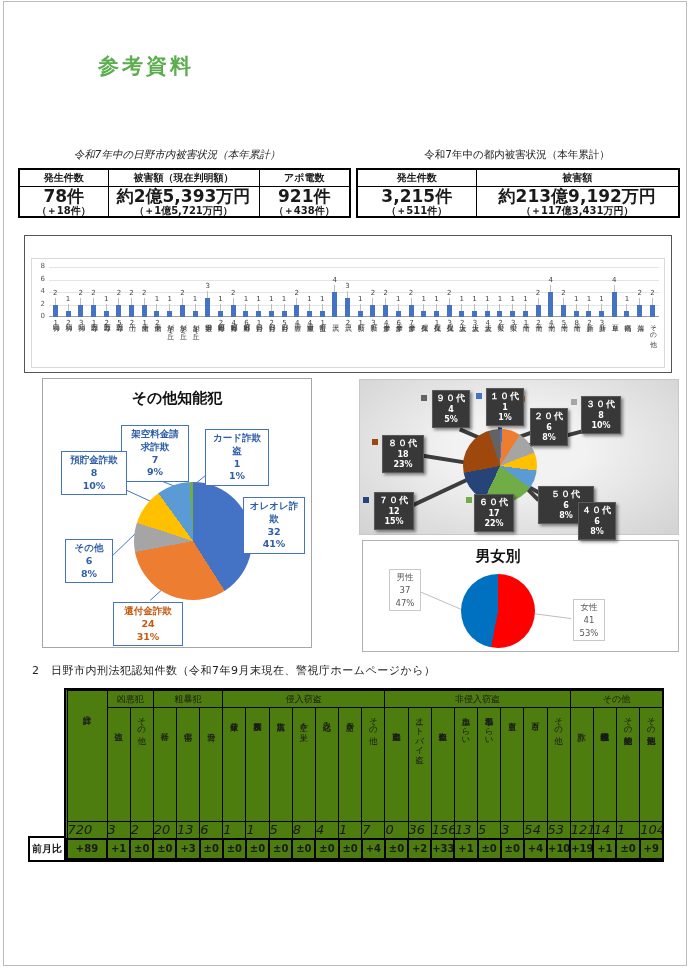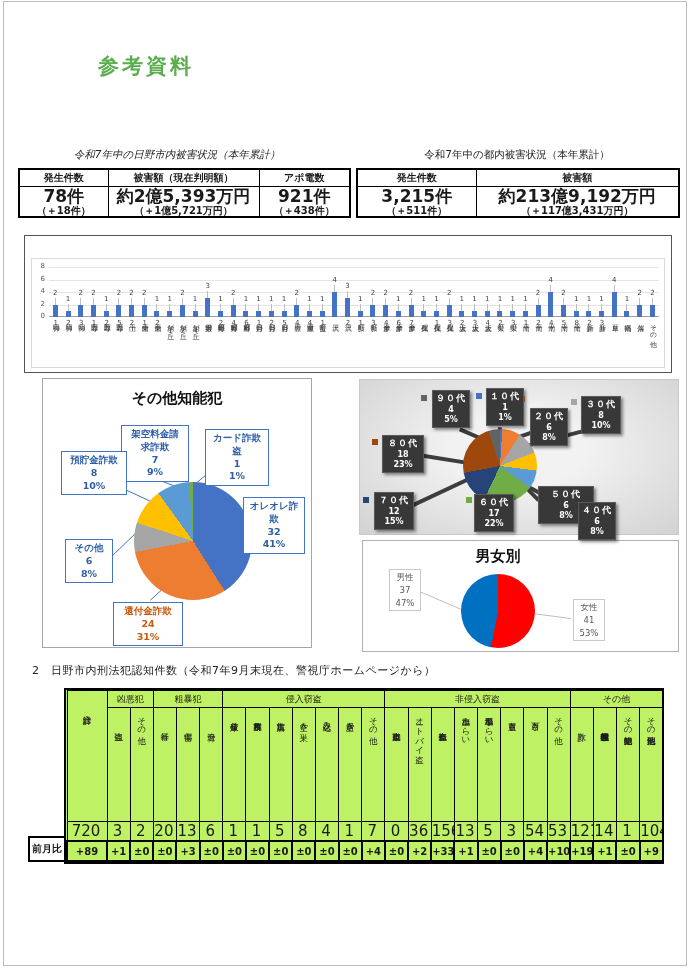--- a/index.html
+++ b/index.html
@@ -57,27 +57,27 @@
   .dark-label .dl-num { font-size:8px; font-weight:bold; }
   .legend-sq { position:absolute; width:6px; height:6px; z-index:3; }
 
   
   .sex-box { left:358px; top:538px; width:317px; height:112px; border:1px solid #b0b0b0; background:#fff; }
   .sex-title { left:0; width:270px; top:6px; text-align:center; font-size:15px; font-weight:bold; color:#111; }
   .sex-label { position:absolute; background:#fff; border:1px solid #c9c9c9; color:#595959; text-align:center;
                font-size:8.5px; line-height:1.5; padding:1px 2px; }
 
   
-  .crime-wrap { left:60px; top:686px; width:600px; border:2px solid #000; background:#bef264; }
+  .crime-wrap { left:60px; top:686px; width:600px; border:2px solid #000; background:#4d7c0f; }
   table.crime { border-collapse:collapse; table-layout:fixed; width:100%; }
   table.crime th, table.crime td { border:1px solid #000; font-weight:normal; overflow:hidden; }
   table.crime th.group { font-size:9px; height:17px; text-align:center; }
   table.crime th.vhead { height:114px; vertical-align:top; text-align:center; padding-top:3px; }
   table.crime th.vhead span { writing-mode:vertical-rl; text-orientation:upright; font-size:8.5px; line-height:1.05; letter-spacing:0; }
-  table.crime td.val { font-size:15px; height:17px; text-align:center; padding-right:2px; }
+  table.crime td.val { font-size:13px; height:17px; text-align:left; padding-right:2px;font-style:italic; }
   table.crime tr.mom td { border:2px solid #000; font-size:10px; height:20px; text-align:center; font-weight:600; }
   .mom-label { left:24px; top:834px; width:36px; height:26px; border:2px solid #000; border-right:none;
                font-size:10px; font-weight:600; display:flex; align-items:center; justify-content:center; background:#fff; }
 </style>
 </head>
 <body>
 
 <div class="page">
 
   <div class="abs doc-title">参考資料</div>

